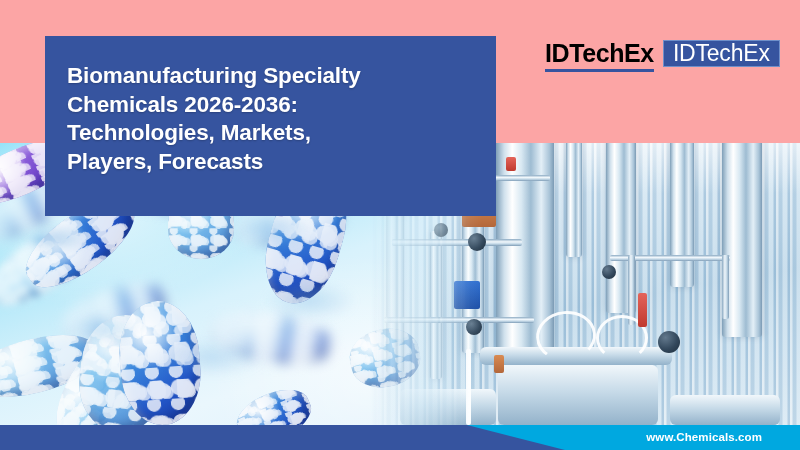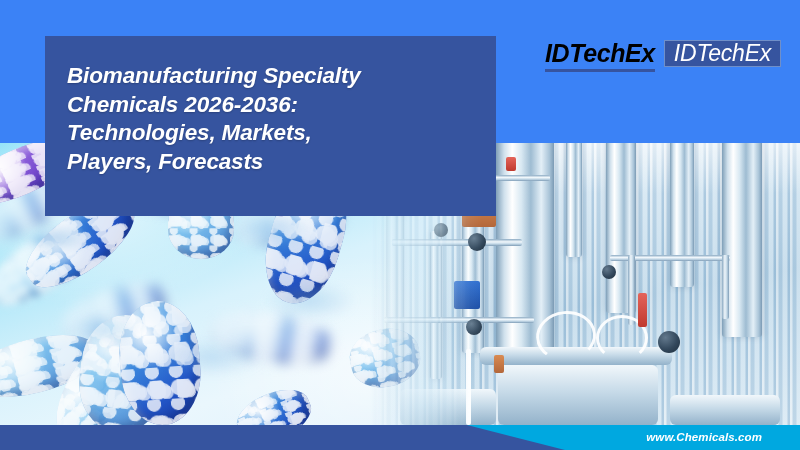--- a/index.html
+++ b/index.html
@@ -12,23 +12,22 @@
     height: 450px;
     overflow: hidden;
     font-family: "Liberation Sans", sans-serif;
     -webkit-font-smoothing: antialiased;
   }
 
   #slide {
     position: relative;
     width: 800px;
     height: 450px;
-    background: #3b82f6;
+    background: #fca5a5;
     overflow: hidden;
-    font-style: italic;
   }
 
   
   .hero {
     position: absolute;
     left: 0;
     top: 143px;
     width: 800px;
     height: 282px;
     overflow: hidden;

